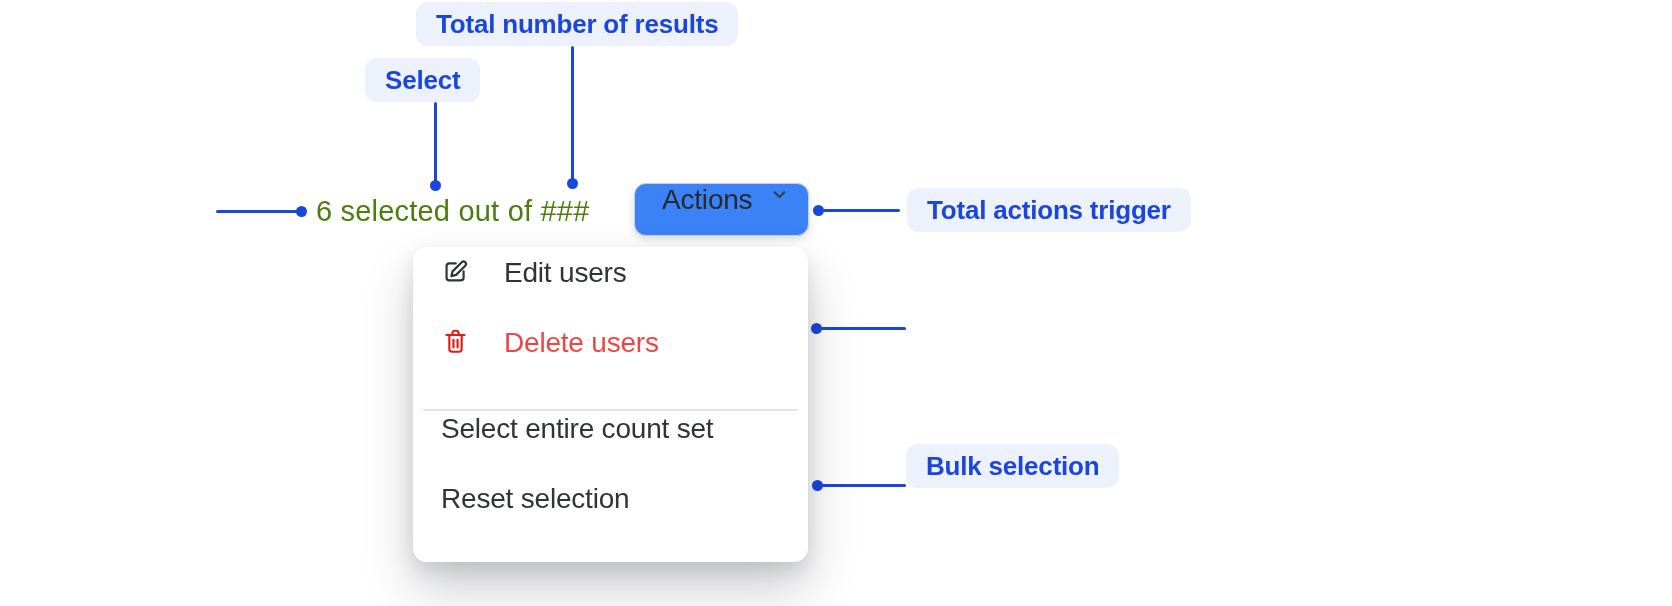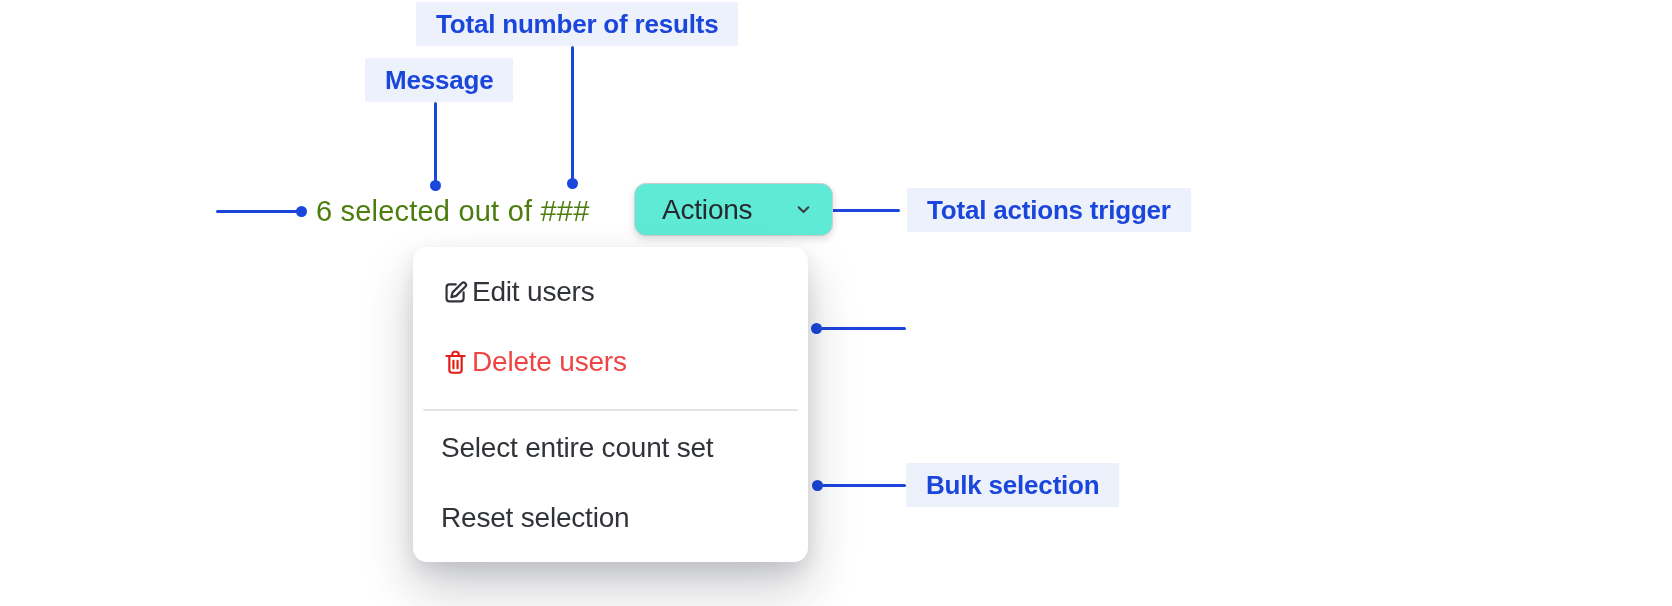--- a/index.html
+++ b/index.html
@@ -12,31 +12,31 @@
   }
   .stage { position: absolute; inset: 0; }
 
   
   .pill {
     position: absolute;
     display: inline-flex; align-items: center;
     height: 44px; padding: 0 20px;
     background: #edf1fc;
     color: #1a46dc;
-    border-radius: 1px;
+    border-radius: 12px;
     font-size: 26px; font-weight: 600;
     white-space: nowrap;
     letter-spacing: -0.2px;
   }
   .pill-total        { left: 416px; top: 2px;   }
   .pill-message      { left: 365px; top: 58px;  }
   .pill-selected     { left: 2px;   top: 189px; }
   .pill-trigger      { left: 907px; top: 188px; }
   .pill-bulkactions  { left: 906px; top: 306px; }
-  .pill-bulkselect   { left: 906px; top: 463px; text-align: right; }
+  .pill-bulkselect   { left: 906px; top: 444px; text-align: right; }
 
   
   .line { position: absolute; background: #1a46dc; border-radius: 2px; }
   .line-h { height: 3px; }
   .line-v { width: 3px; }
   .l-selected  { left: 216px; top: 210px; width: 86px;  }
   .l-message   { left: 434px; top: 102px; height: 82px; }
   .l-total     { left: 571px; top: 46px;  height: 134px;}
   .l-trigger   { left: 823px; top: 209px; width: 77px;  }
   .l-bulkact   { left: 821px; top: 327px; width: 85px;  }
@@ -54,47 +54,47 @@
   .selection-message {
     position: absolute; left: 316px; top: 194px;
     font-size: 29px; line-height: 34px;
     color: #4d7c0f; letter-spacing: 0.2px;
     white-space: nowrap;
   }
 
   
   .actions-btn {
     position: absolute; left: 634px; top: 183px;
-    width: 199px; height: 53px;
-    background: #5eead4;
+    width: 175px; height: 53px;
+    background: #3b82f6;
     border: 1.5px solid #cbced3;
     border-radius: 12px;
     box-shadow: 0 3px 7px rgba(25,28,40,0.16);
-    display: flex; align-items: center; justify-content: space-between;
+    display: flex; align-items: flex-start; justify-content: space-between;
     padding: 0 18px 0 27px;
     cursor: pointer;
   }
   .actions-btn .btn-label {
     font-size: 28px; font-weight: 500; color: #26292e; letter-spacing: -0.2px;
   }
   .actions-btn svg { display: block; color: #3a3d42; }
 
   
   .menu {
     position: absolute; left: 413px; top: 247px;
     width: 395px; height: 315px;
     background: #ffffff;
     border-radius: 14px;
     box-shadow: 0 26px 50px rgba(25,28,40,0.22), 0 8px 18px rgba(25,28,40,0.10);
     padding: 10px 0;
   }
   .menu-item {
     height: 70px;
-    display: flex; align-items: center;
-    padding: 0 28px; gap: 2px;
+    display: flex; align-items: flex-start;
+    padding: 0 28px; gap: 34px;
     font-size: 28px; font-weight: 500;
     color: #303338; letter-spacing: -0.2px;
     cursor: pointer;
     white-space: nowrap;
   }
   .menu-item.critical { color: #ef4444; }
   .menu-item .mi-icon { display: flex; align-items: center; }
   .menu-item svg { display: block; }
   .menu-divider {
     height: 2px; background: #e4e5e8;
@@ -115,21 +115,21 @@
   <div class="line line-h l-bulksel"></div>
 
   <div class="dot d-selected"></div>
   <div class="dot d-message"></div>
   <div class="dot d-total"></div>
   <div class="dot d-trigger"></div>
   <div class="dot d-bulkact"></div>
   <div class="dot d-bulksel"></div>
 
   <div class="pill pill-total">Total number of results</div>
-  <div class="pill pill-message">Message</div>
+  <div class="pill pill-message">Select</div>
   <div class="pill pill-trigger">Total actions trigger</div>
   <div class="pill pill-bulkselect">Bulk selection</div>
 
   <div class="selection-message">6 selected out of ###</div>
 
   <div class="actions-btn">
     <span class="btn-label">Actions</span>
     <span class="mi-icon">
       <svg width="21" height="21" viewBox="0 0 24 24" fill="none" stroke="currentColor" stroke-width="2.4" stroke-linecap="round" stroke-linejoin="round">
         <path d="M6.5 9.5l5.5 5.3 5.5-5.3"></path>

